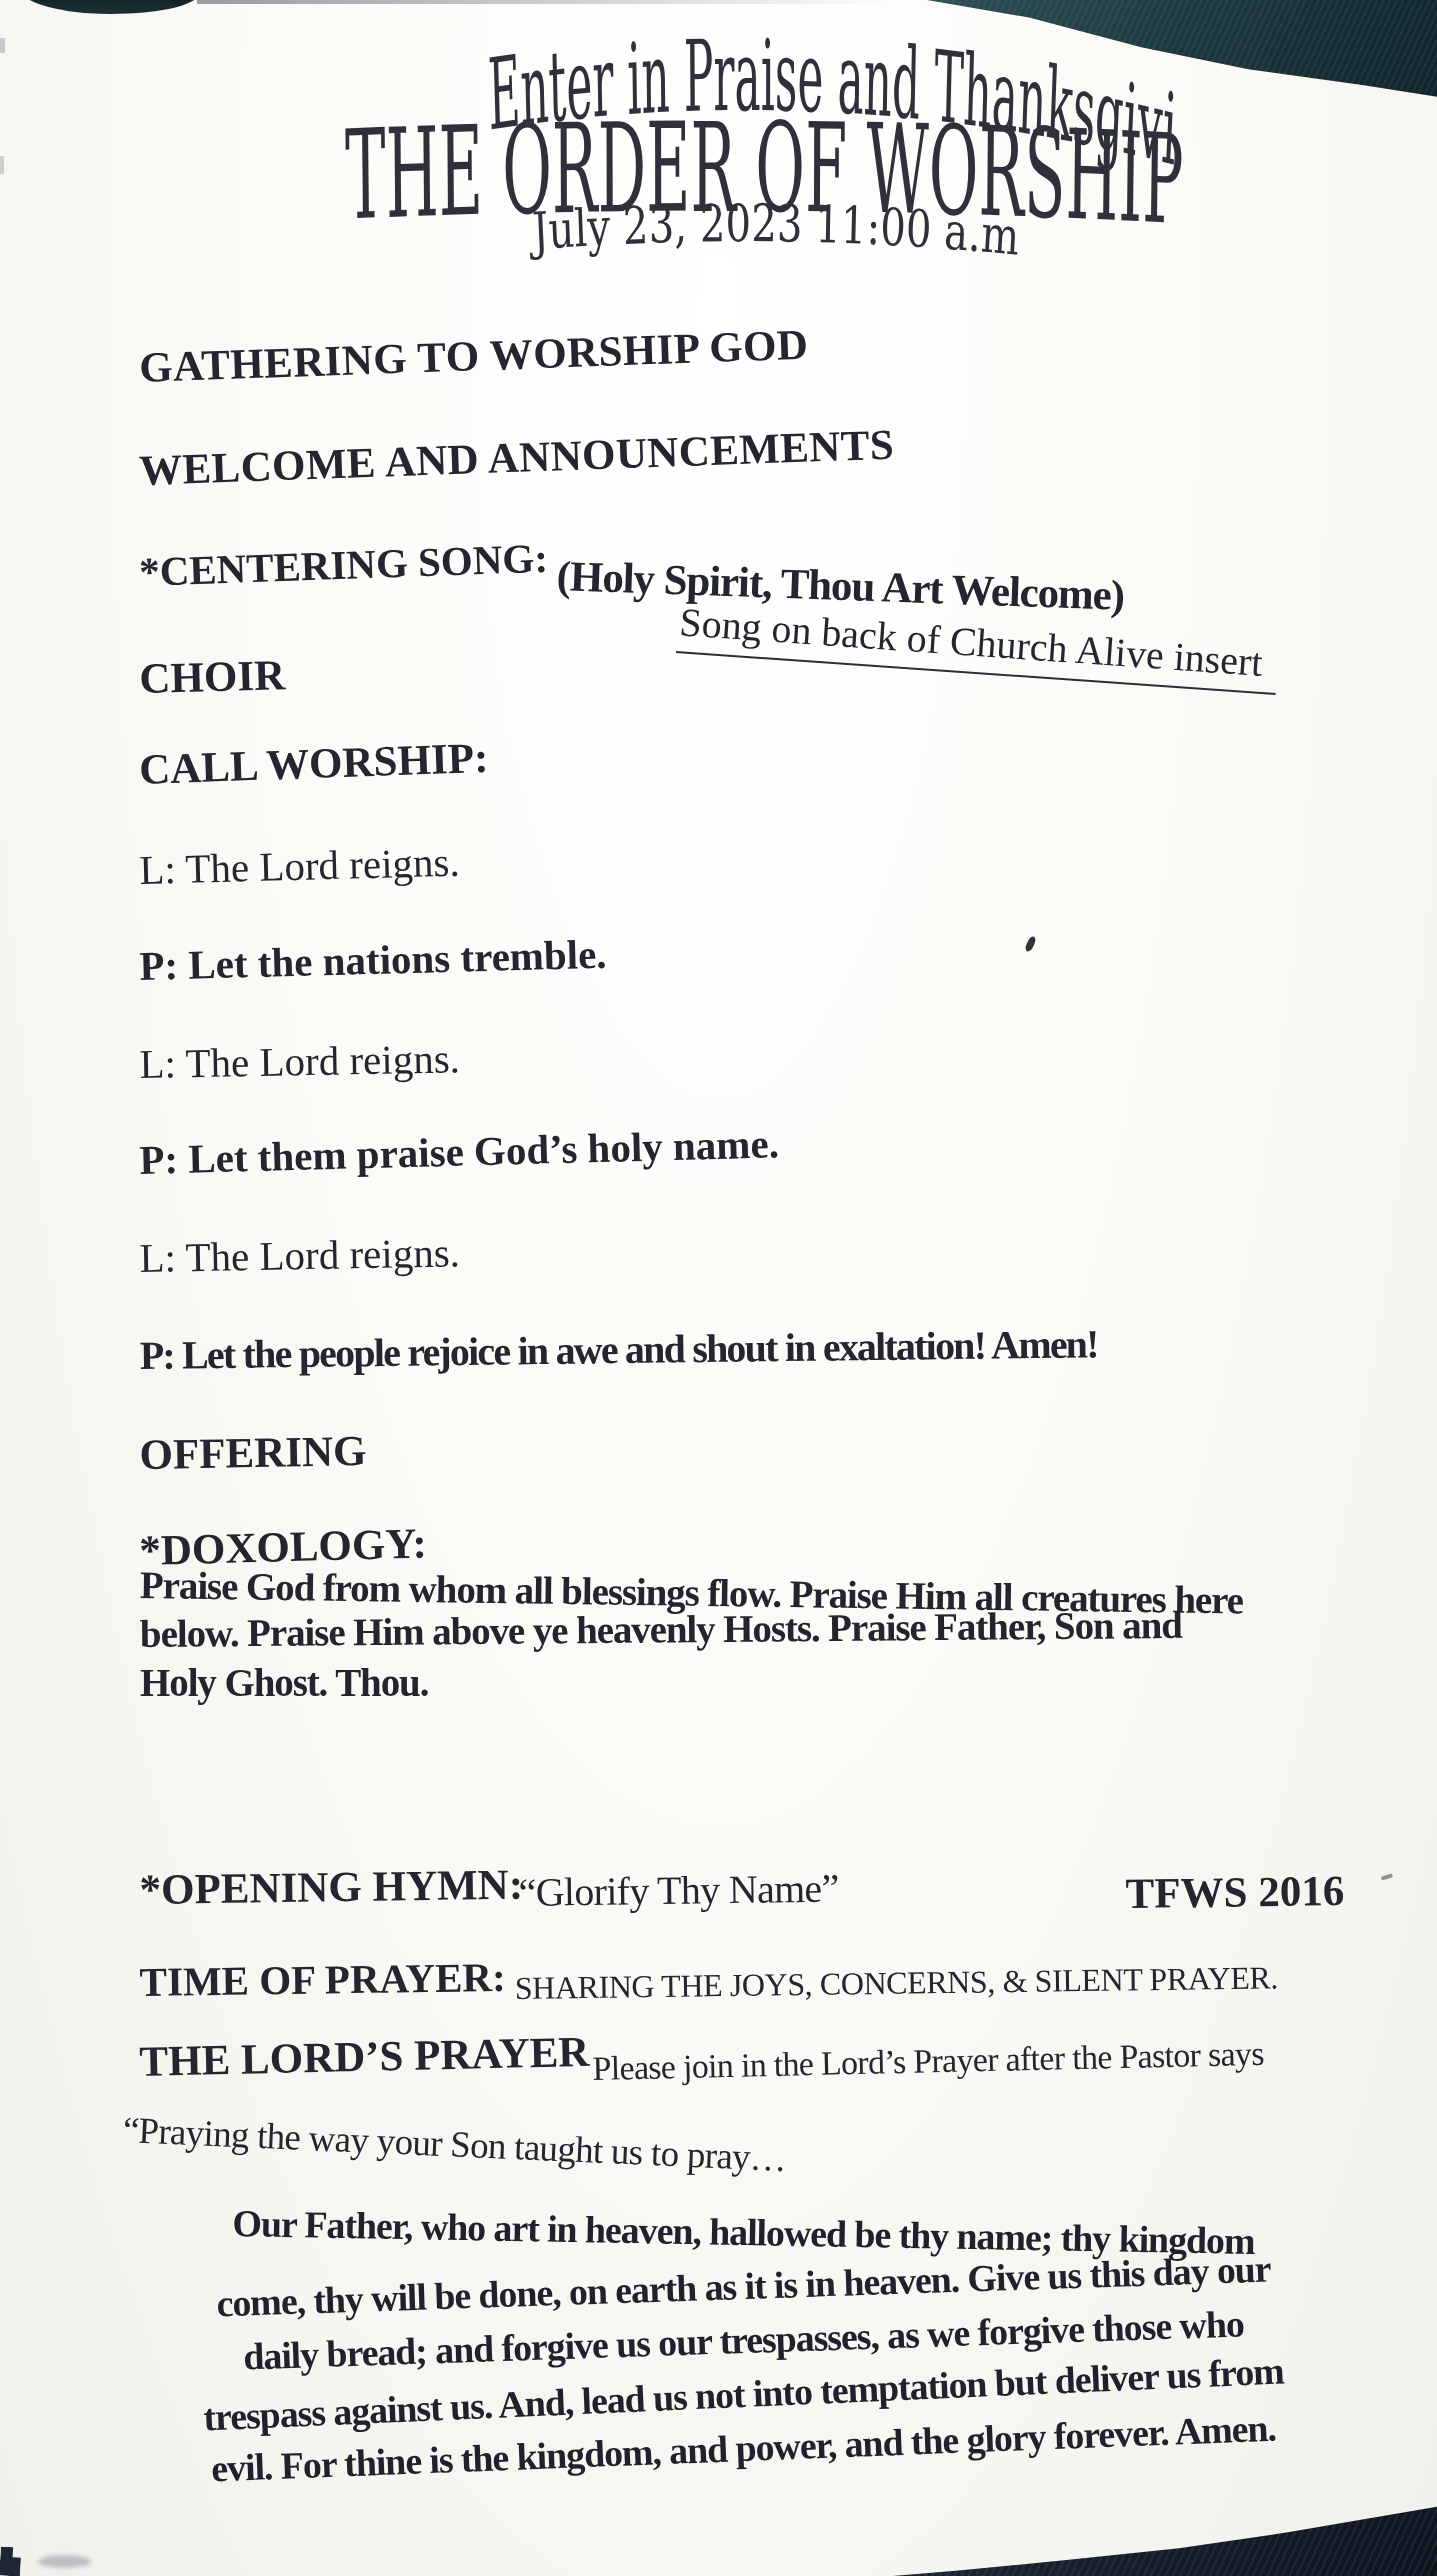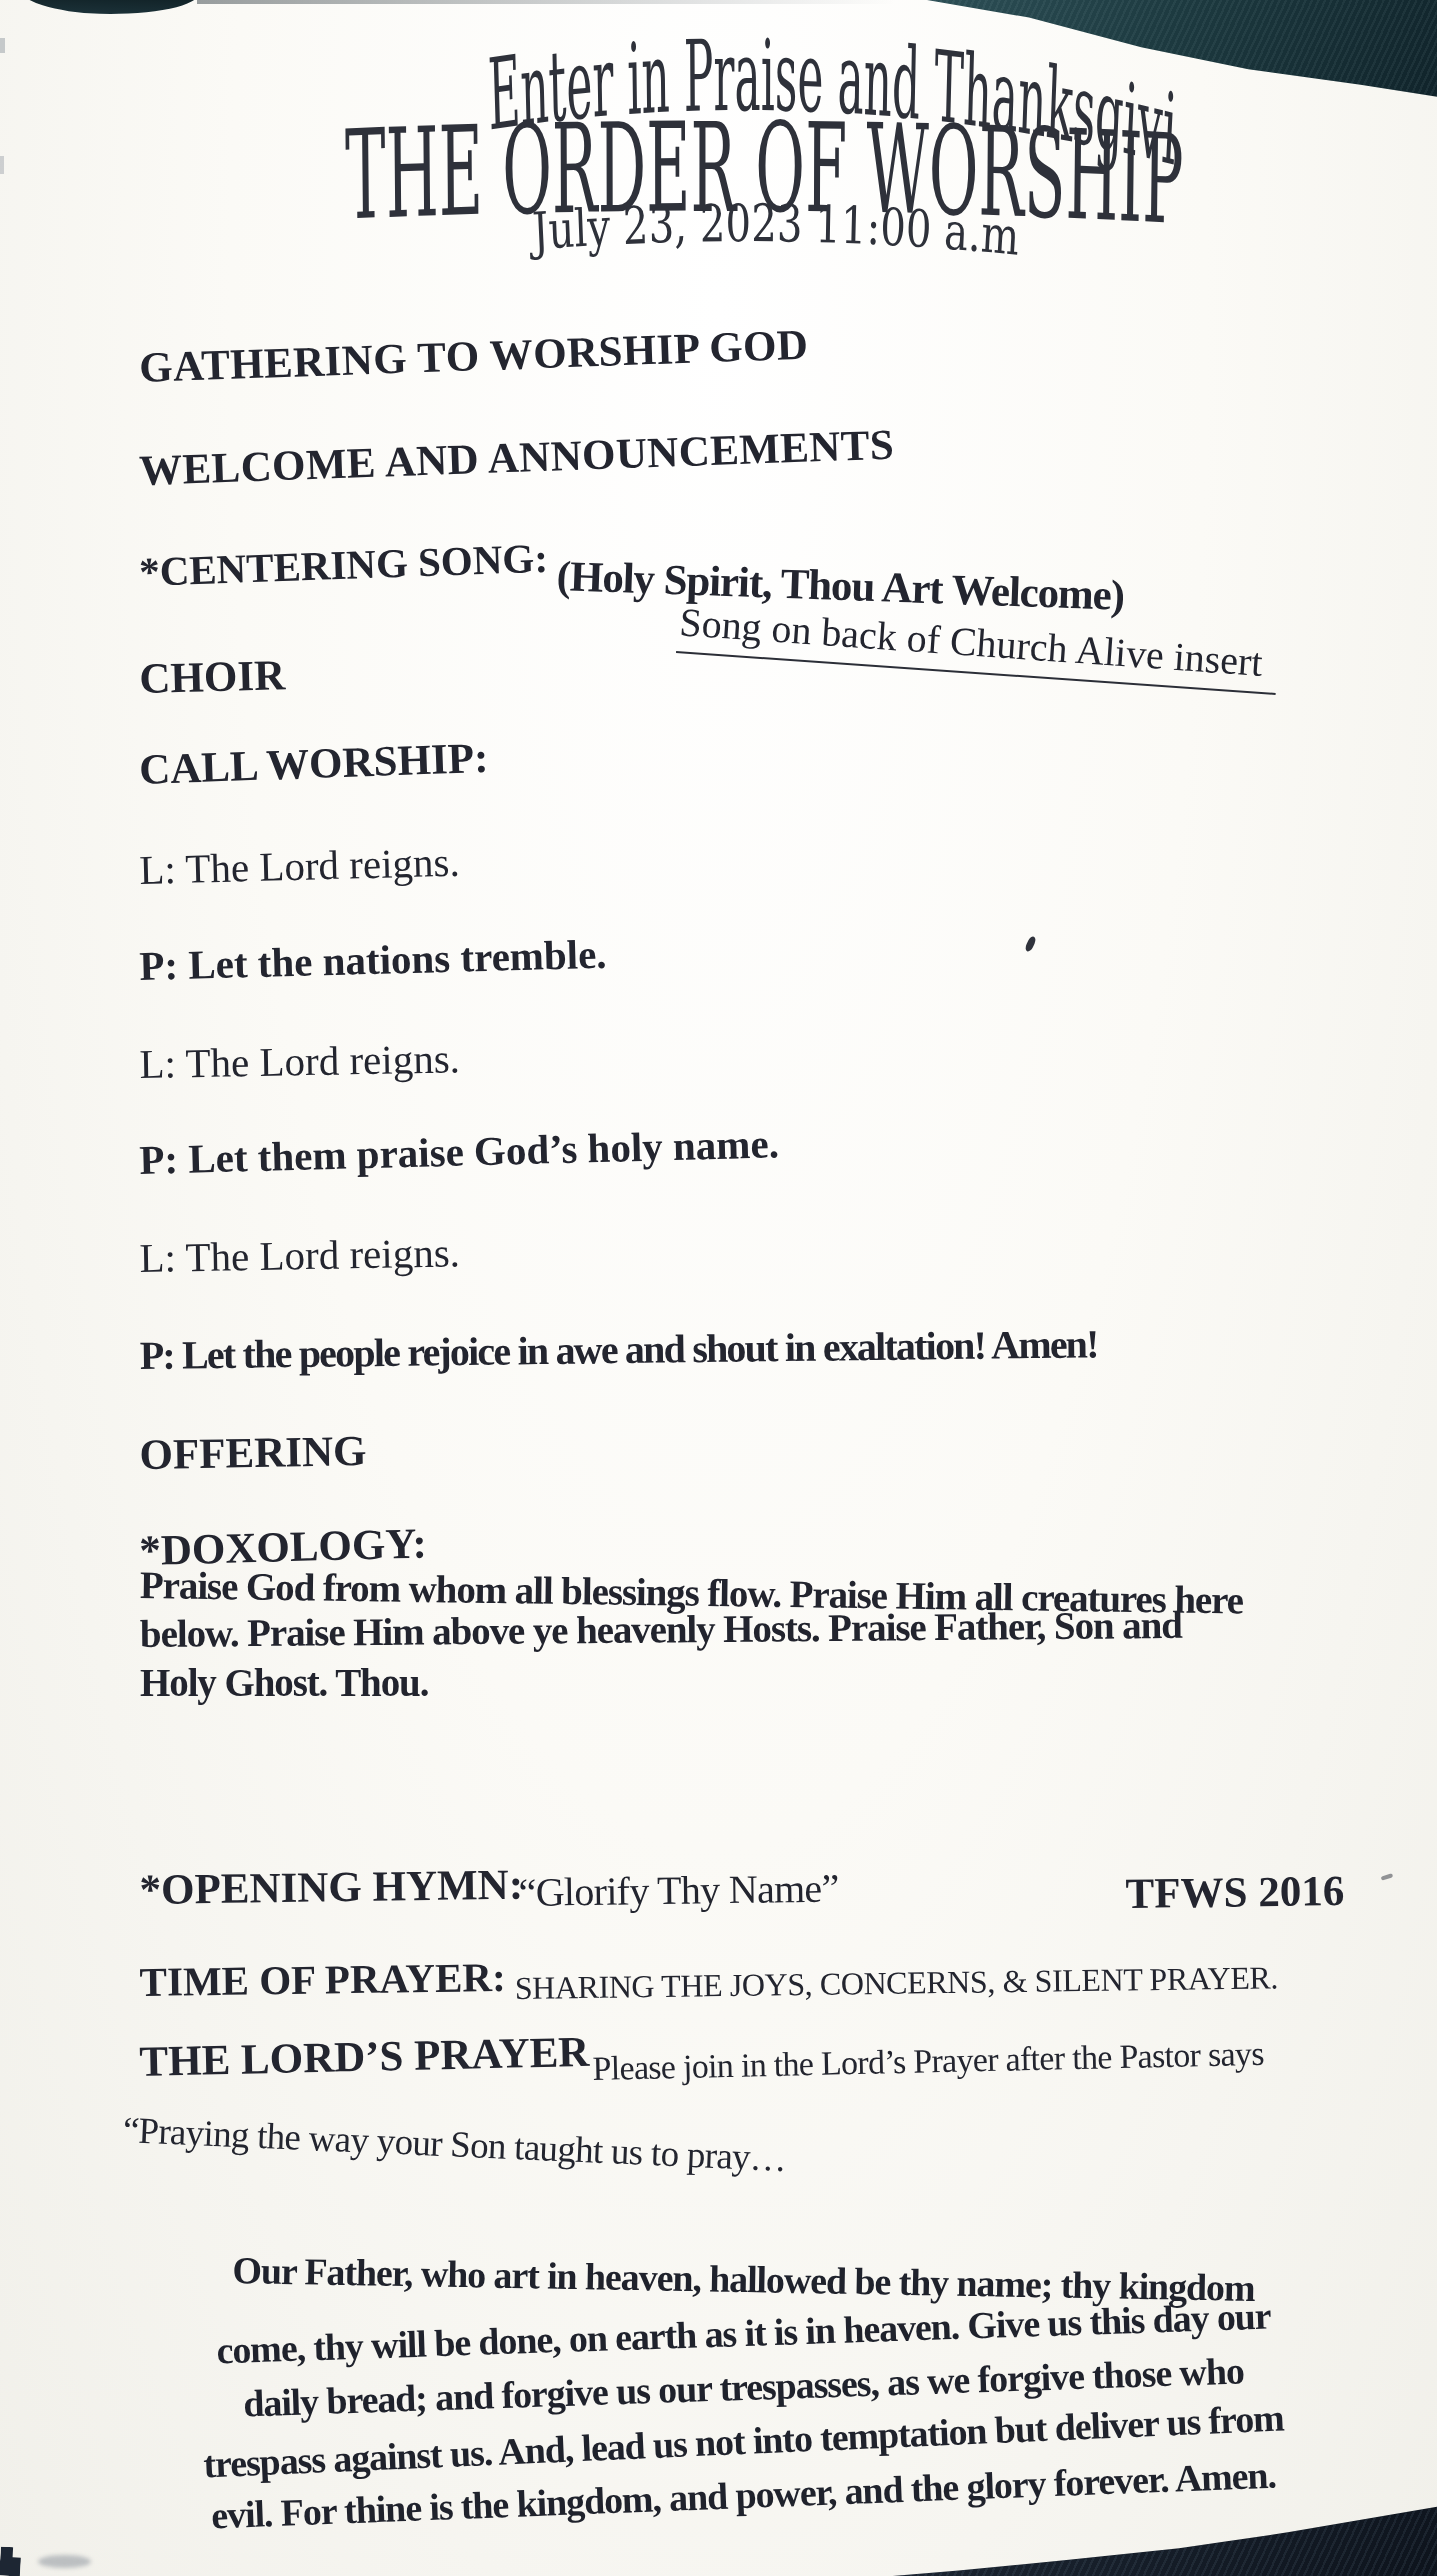--- a/index.html
+++ b/index.html
@@ -41,21 +41,21 @@
 
   #s-hymn-label{left:140px;top:1865px;font-size:43px;transform:rotate(-.8deg);}
   #s-hymn-title{left:519px;top:1869px;font-size:40px;letter-spacing:-0.7px;transform:rotate(-.8deg);}
   #s-hymn-ref{left:1126px;top:1869px;font-size:43px;transform:rotate(-.8deg);}
   #s-time-label{left:140px;top:1958px;font-size:41px;transform:rotate(-.8deg);}
   #s-time-text{left:515px;top:1970px;font-size:32px;letter-spacing:-0.4px;transform:rotate(-.8deg);}
   #s-lords-label{left:140px;top:2037px;font-size:43px;transform:rotate(-1.3deg);}
   #s-lords-text{left:593px;top:2050px;font-size:34px;letter-spacing:-0.7px;transform:rotate(-1.3deg);}
   #s-praying{left:122px;top:2108px;font-size:37px;letter-spacing:-0.7px;transform:rotate(2.5deg);}
 
-  #prayer-para{position:absolute;left:118px;top:2205px;width:1251px;text-align:center;margin-top:47px;}
+  #prayer-para{position:absolute;left:118px;top:2205px;width:1251px;text-align:center;}
   .prayer-line{font-family:"Liberation Serif",serif;color:#1f222c;font-weight:bold;font-size:38px;
                letter-spacing:-1.1px;line-height:54px;white-space:nowrap;transform-origin:50% 50%;}
   .prayer-line:nth-child(1){transform:rotate(1deg);}
   .prayer-line:nth-child(2){transform:rotate(-1.9deg);}
   .prayer-line:nth-child(3){transform:rotate(-1.9deg);}
   .prayer-line:nth-child(4){transform:rotate(-2.5deg);}
   .prayer-line:nth-child(5){transform:rotate(-2.2deg);}
 
   
   .artifact{position:absolute;}

